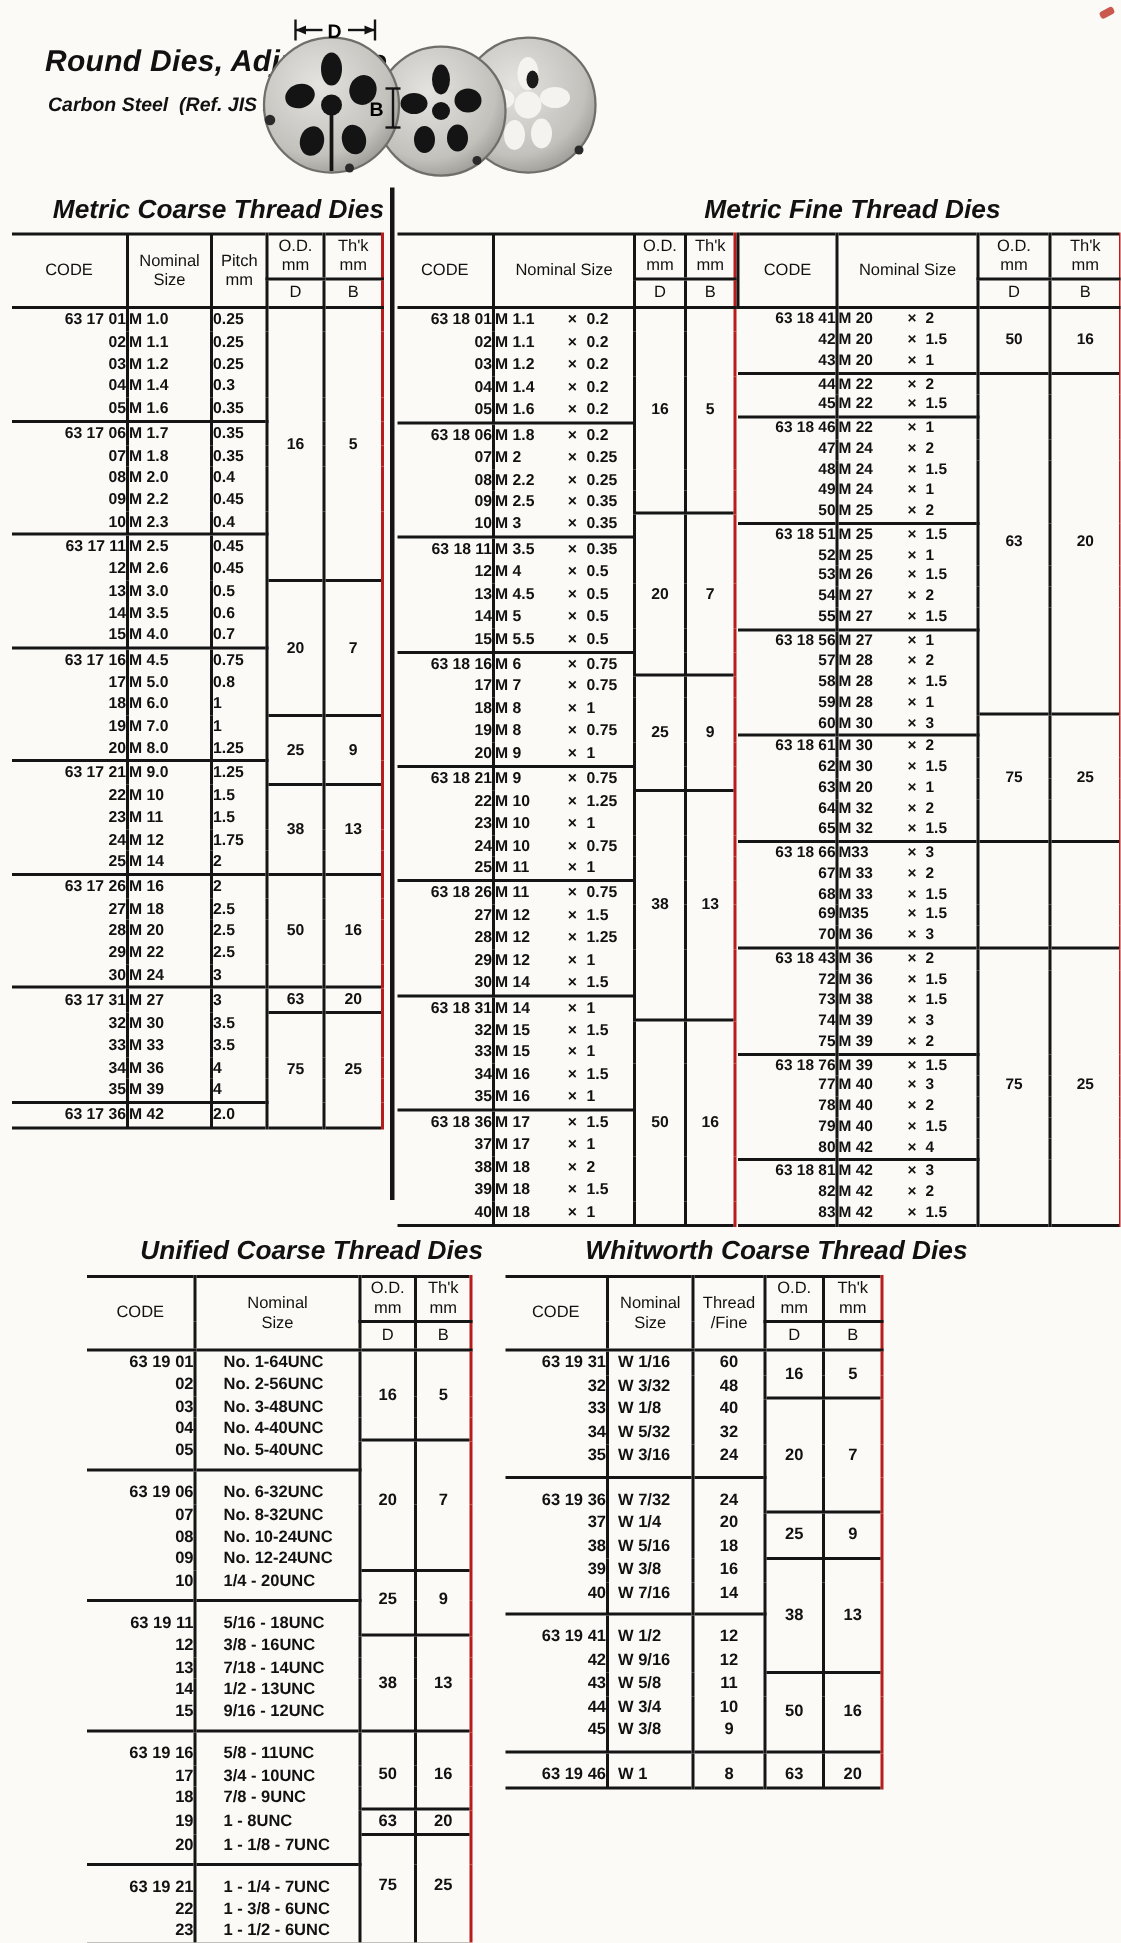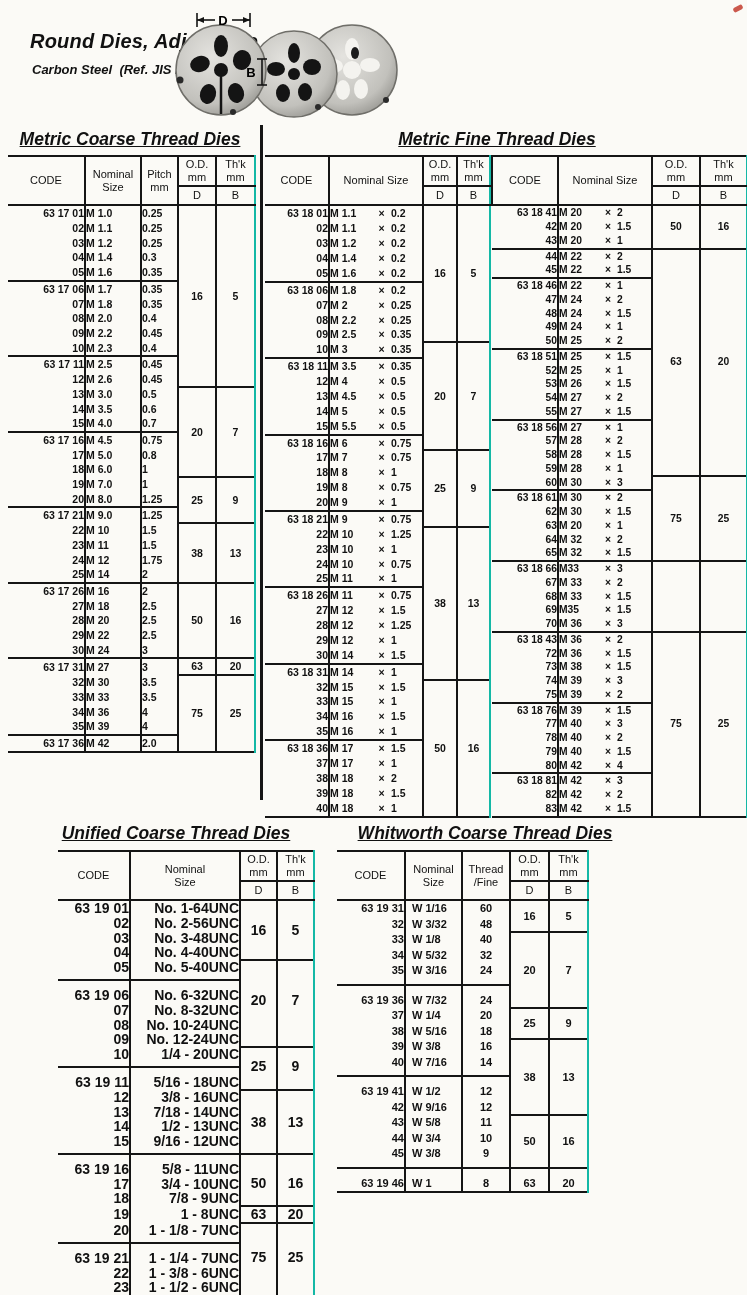--- a/index.html
+++ b/index.html
@@ -2,36 +2,36 @@
 <html><head>
 <meta charset="utf-8">
 <style>
   html,body{margin:0;padding:0;}
   body{width:747px;height:1295px;position:relative;background:#fbfaf6;color:#111;
        font-family:"Liberation Sans",sans-serif;overflow:hidden;}
 
   .pagetitle{position:absolute;left:30px;top:30px;font:italic bold 20px "Liberation Sans",sans-serif;letter-spacing:.2px;}
   .pagesub{position:absolute;left:32px;top:62px;font:italic bold 13px "Liberation Sans",sans-serif;white-space:pre;}
 
-  .sec-title{position:absolute;font:italic bold 17.5px "Liberation Sans",sans-serif;text-align:center;white-space:nowrap;text-decoration:underline;}
+  .sec-title{position:absolute;font:italic bold 17.5px "Liberation Sans",sans-serif;text-align:right;white-space:nowrap;}
   #t-coarse-title{left:4px;top:129px;width:252px;}
   #t-fine-title{left:327px;top:129px;width:340px;}
   #t-uni-title{left:30px;top:823px;width:292px;}
   #t-whit-title{left:325px;top:823px;width:320px;}
 
   .vdivider{position:absolute;left:260px;top:125px;width:3px;height:675px;background:#151515;}
   .scan-mark{position:absolute;right:4px;top:6px;width:10px;height:5px;background:#c23b2e;transform:rotate(-28deg);opacity:.85;border-radius:2px;}
 
   
   .tbl{border-collapse:collapse;table-layout:fixed;border-top:2px solid #151515;border-bottom:2px solid #151515;}
   .tbl th{font-weight:normal;font-size:11px;line-height:1.2;text-align:center;vertical-align:middle;
           white-space:pre-line;padding:1px 0;border-bottom:2px solid #151515;}
   .tbl td{font-weight:bold;white-space:nowrap;padding:0;vertical-align:middle;}
   .bl{border-left:2px solid #151515;}
-  .br{border-right:2px solid #14b8a6;}
+  .br{border-right:2px solid #b91c1c;}
   .hr1{height:29px;}
   .hr2 th{height:15px;}
   tr.grp td:not(.odc){border-top:2px solid #151515;}
   .odc{border-top:2px solid #151515;border-left:2px solid #151515;text-align:center;vertical-align:middle;}
   .c-code{text-align:right;padding-right:8px;}
   .c-size{padding-left:8px;}
   .c-pitch{padding-left:7px;}
   .c-tpi{text-align:center;}
   .c-nom{padding-left:7px;}
   .ns{display:inline-block;width:42px;}
@@ -41,22 +41,22 @@
 
   #tbl-coarse{position:absolute;left:8px;top:155px;width:247px;}
   #tbl-coarse td{font-size:10.5px;line-height:14.7px;}
 
   #fine-wrap{position:absolute;left:265px;top:155px;display:flex;}
   #tbl-fine-l td{font-size:10.5px;line-height:14.8px;}
   #tbl-fine-r td{font-size:10.3px;line-height:13.75px;}
   #tbl-fine-r .ns{width:40px;}#tbl-fine-r .nx{width:18px;}
 
   #tbl-uni{position:absolute;left:58px;top:850px;width:256px;}
-  #tbl-uni td{font-size:14px;line-height:14.6px;}
-  #tbl-uni .c-size{text-align:right;padding-left:4px;}
+  #tbl-uni td{font-size:11px;line-height:14.6px;}
+  #tbl-uni .c-size{text-align:left;padding-left:18px;}
 
   #tbl-whit{position:absolute;left:337px;top:850px;width:251px;}
   #tbl-whit td{font-size:11px;line-height:15.5px;}
   #tbl-whit .c-size{padding-left:6px;}
 
   
   #dies{position:absolute;left:172px;top:6px;}
 </style>
 </head>
 <body>

